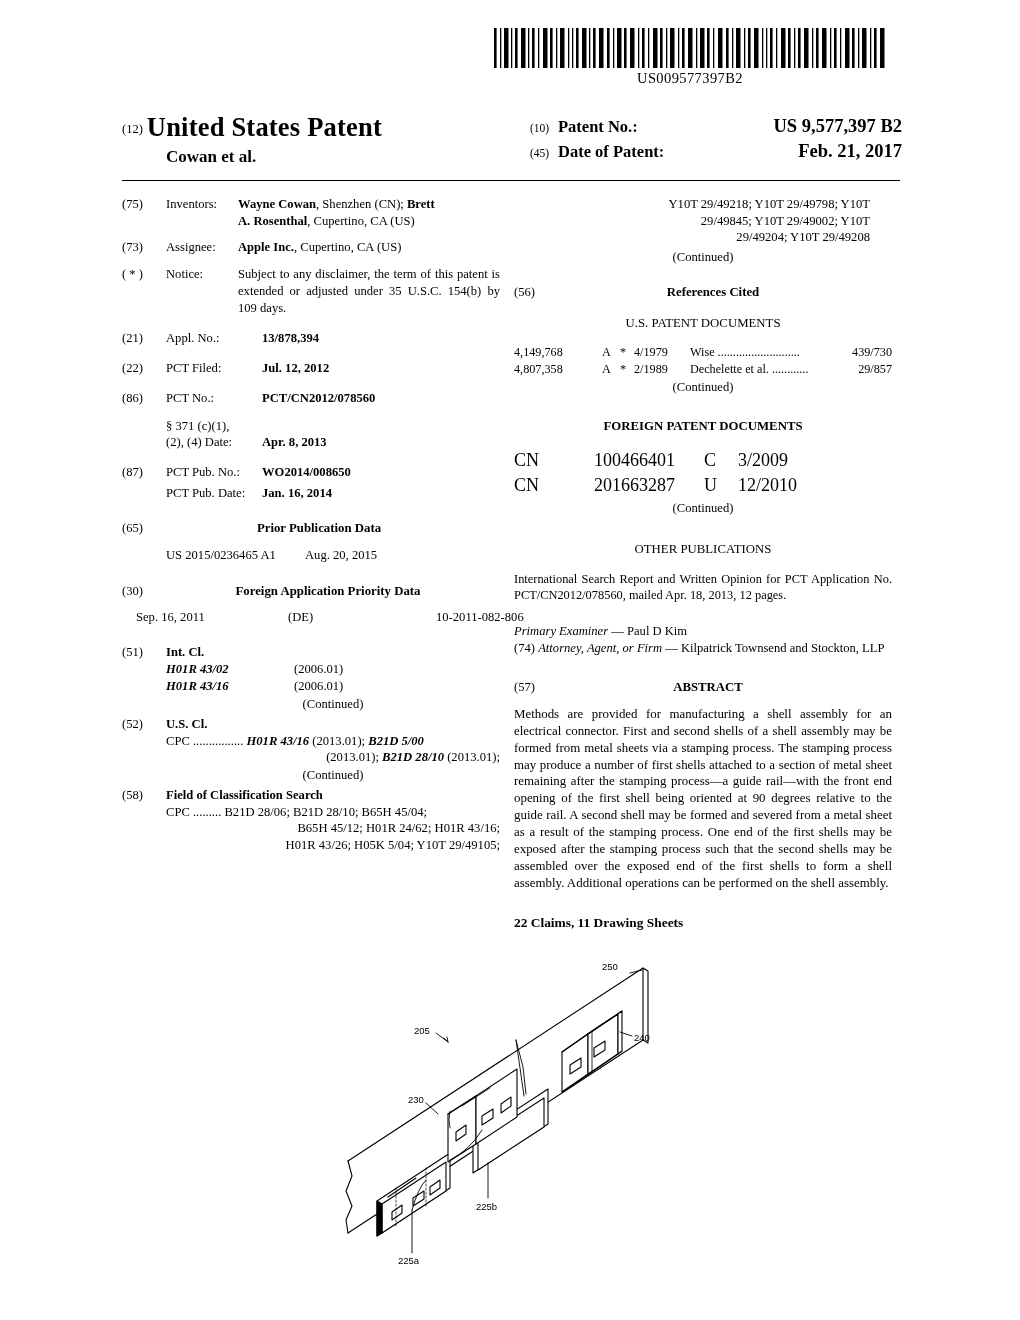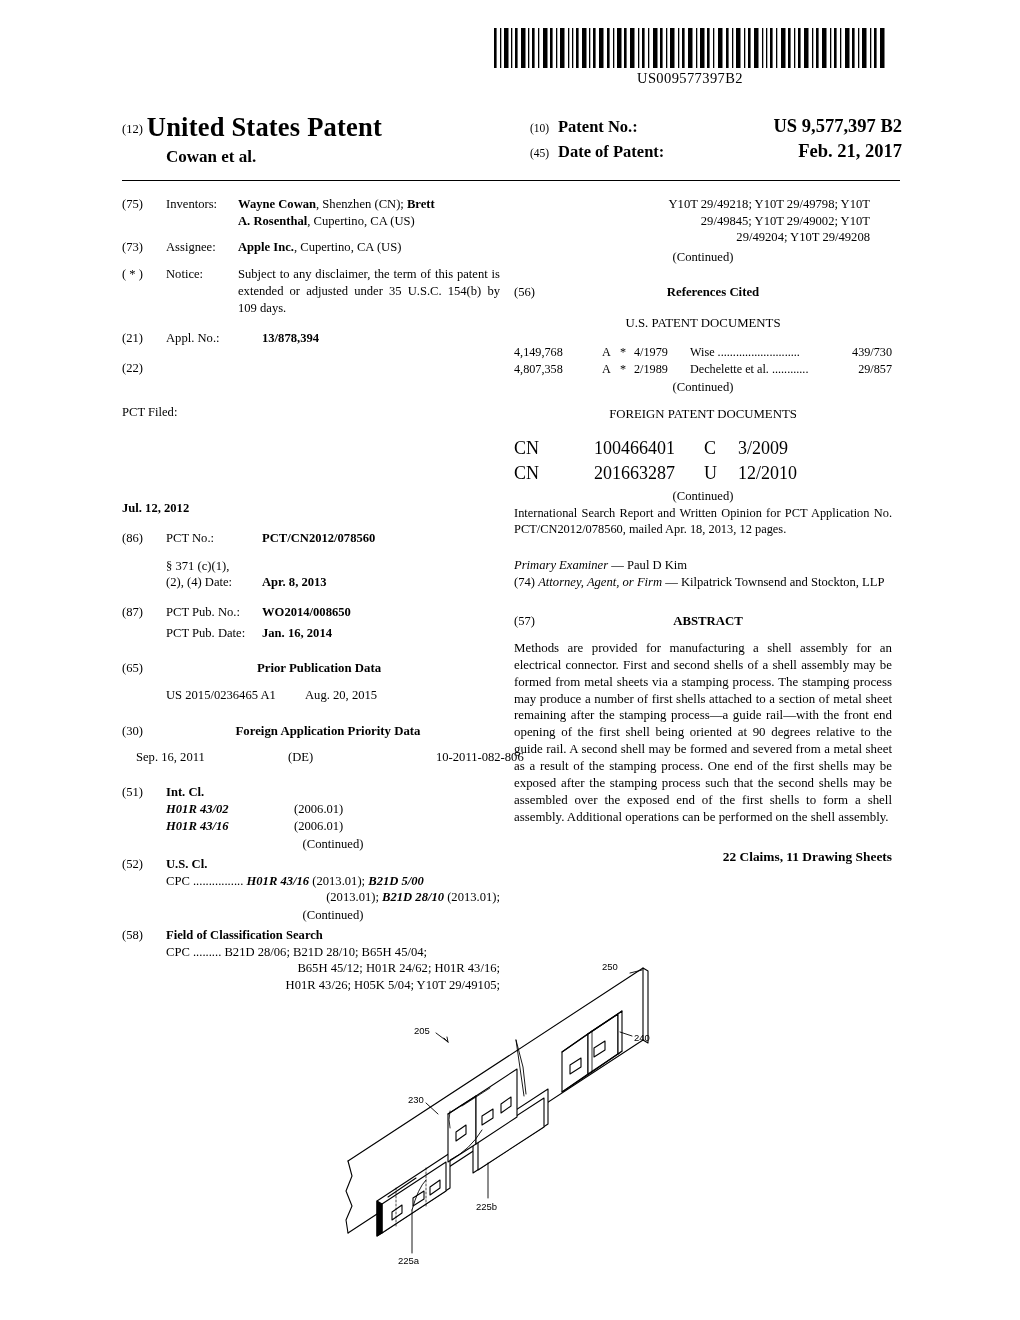--- a/index.html
+++ b/index.html
@@ -233,21 +233,21 @@
   }
 
   .abstract-body {
     font-size: 12.9px;
     text-align: justify;
     line-height: 1.31;
     hyphens: none;
   }
 
   .claims-line {
-    text-align: right;
+    text-align: left;
     font-weight: bold;
     font-size: 13.4px;
     margin-top: 22px;
   }
 
   .clsearch-line { font-size: 12.6px; }
 
   
   .drawing {
     position: absolute;
@@ -390,21 +390,21 @@
       <span class="lab">Notice:</span>
       <span class="body justified">Subject to any disclaimer, the term of this patent is extended or adjusted under 35 U.S.C. 154(b) by 109 days.</span>
     </div>
 
     <div class="entry" style="margin-bottom:13px;">
       <span class="num">(21)</span>
       <span class="lab lab-wide">Appl. No.:</span>
       <span class="body b">13/878,394</span>
     </div>
 
-    <div class="entry" style="margin-bottom:13px;flex-direction:column;">
+    <div class="entry" style="margin-bottom:13px;">
       <span class="num">(22)</span>
       <span class="lab lab-wide">PCT Filed:</span>
       <span class="body b">Jul. 12, 2012</span>
     </div>
 
     <div class="entry" style="margin-bottom:11px;">
       <span class="num">(86)</span>
       <span class="lab lab-wide">PCT No.:</span>
       <span class="body b">PCT/CN2012/078560</span>
     </div>
@@ -527,40 +527,41 @@
           <td class="rt-kind">A</td>
           <td class="rt-star">*</td>
           <td class="rt-date">2/1989</td>
           <td class="rt-name"><span>Dechelette et al.</span> ............</td>
           <td class="rt-cls">29/857</td>
         </tr>
       </tbody>
     </table>
     <div class="continued" style="margin-top:1px;">(Continued)</div>
 
-    <div class="heading-plain" style="margin-top:10px;margin-bottom:14px;">FOREIGN PATENT DOCUMENTS</div>
+    <div class="heading-plain" style="margin-top:22px;margin-bottom:14px;font-weight:bold;">FOREIGN PATENT DOCUMENTS</div>
 
     <table class="fortable">
       <tbody>
         <tr>
           <td class="ft-cc">CN</td>
           <td class="ft-num">100466401</td>
           <td class="ft-kind">C</td>
           <td class="ft-date">3/2009</td>
         </tr>
         <tr>
           <td class="ft-cc">CN</td>
           <td class="ft-num">201663287</td>
           <td class="ft-kind">U</td>
           <td class="ft-date">12/2010</td>
         </tr>
       </tbody>
     </table>
     <div class="continued" style="margin-top:1px;">(Continued)</div>
 
+    <div class="heading-plain" style="margin-top:24px;margin-bottom:13px;">OTHER PUBLICATIONS</div>
     <div class="otherpub">International Search Report and Written Opinion for PCT Application No. PCT/CN2012/078560, mailed Apr. 18, 2013, 12 pages.</div>
 
     <div class="examiner" style="margin-top:20px;">
       <span class="i">Primary Examiner</span><span> — </span><span>Paul D Kim</span>
     </div>
     <div class="examiner">
       <span>(74)</span>
       <span class="i">Attorney, Agent, or Firm</span><span> — </span><span>Kilpatrick Townsend and Stockton, LLP</span>
     </div>
 

